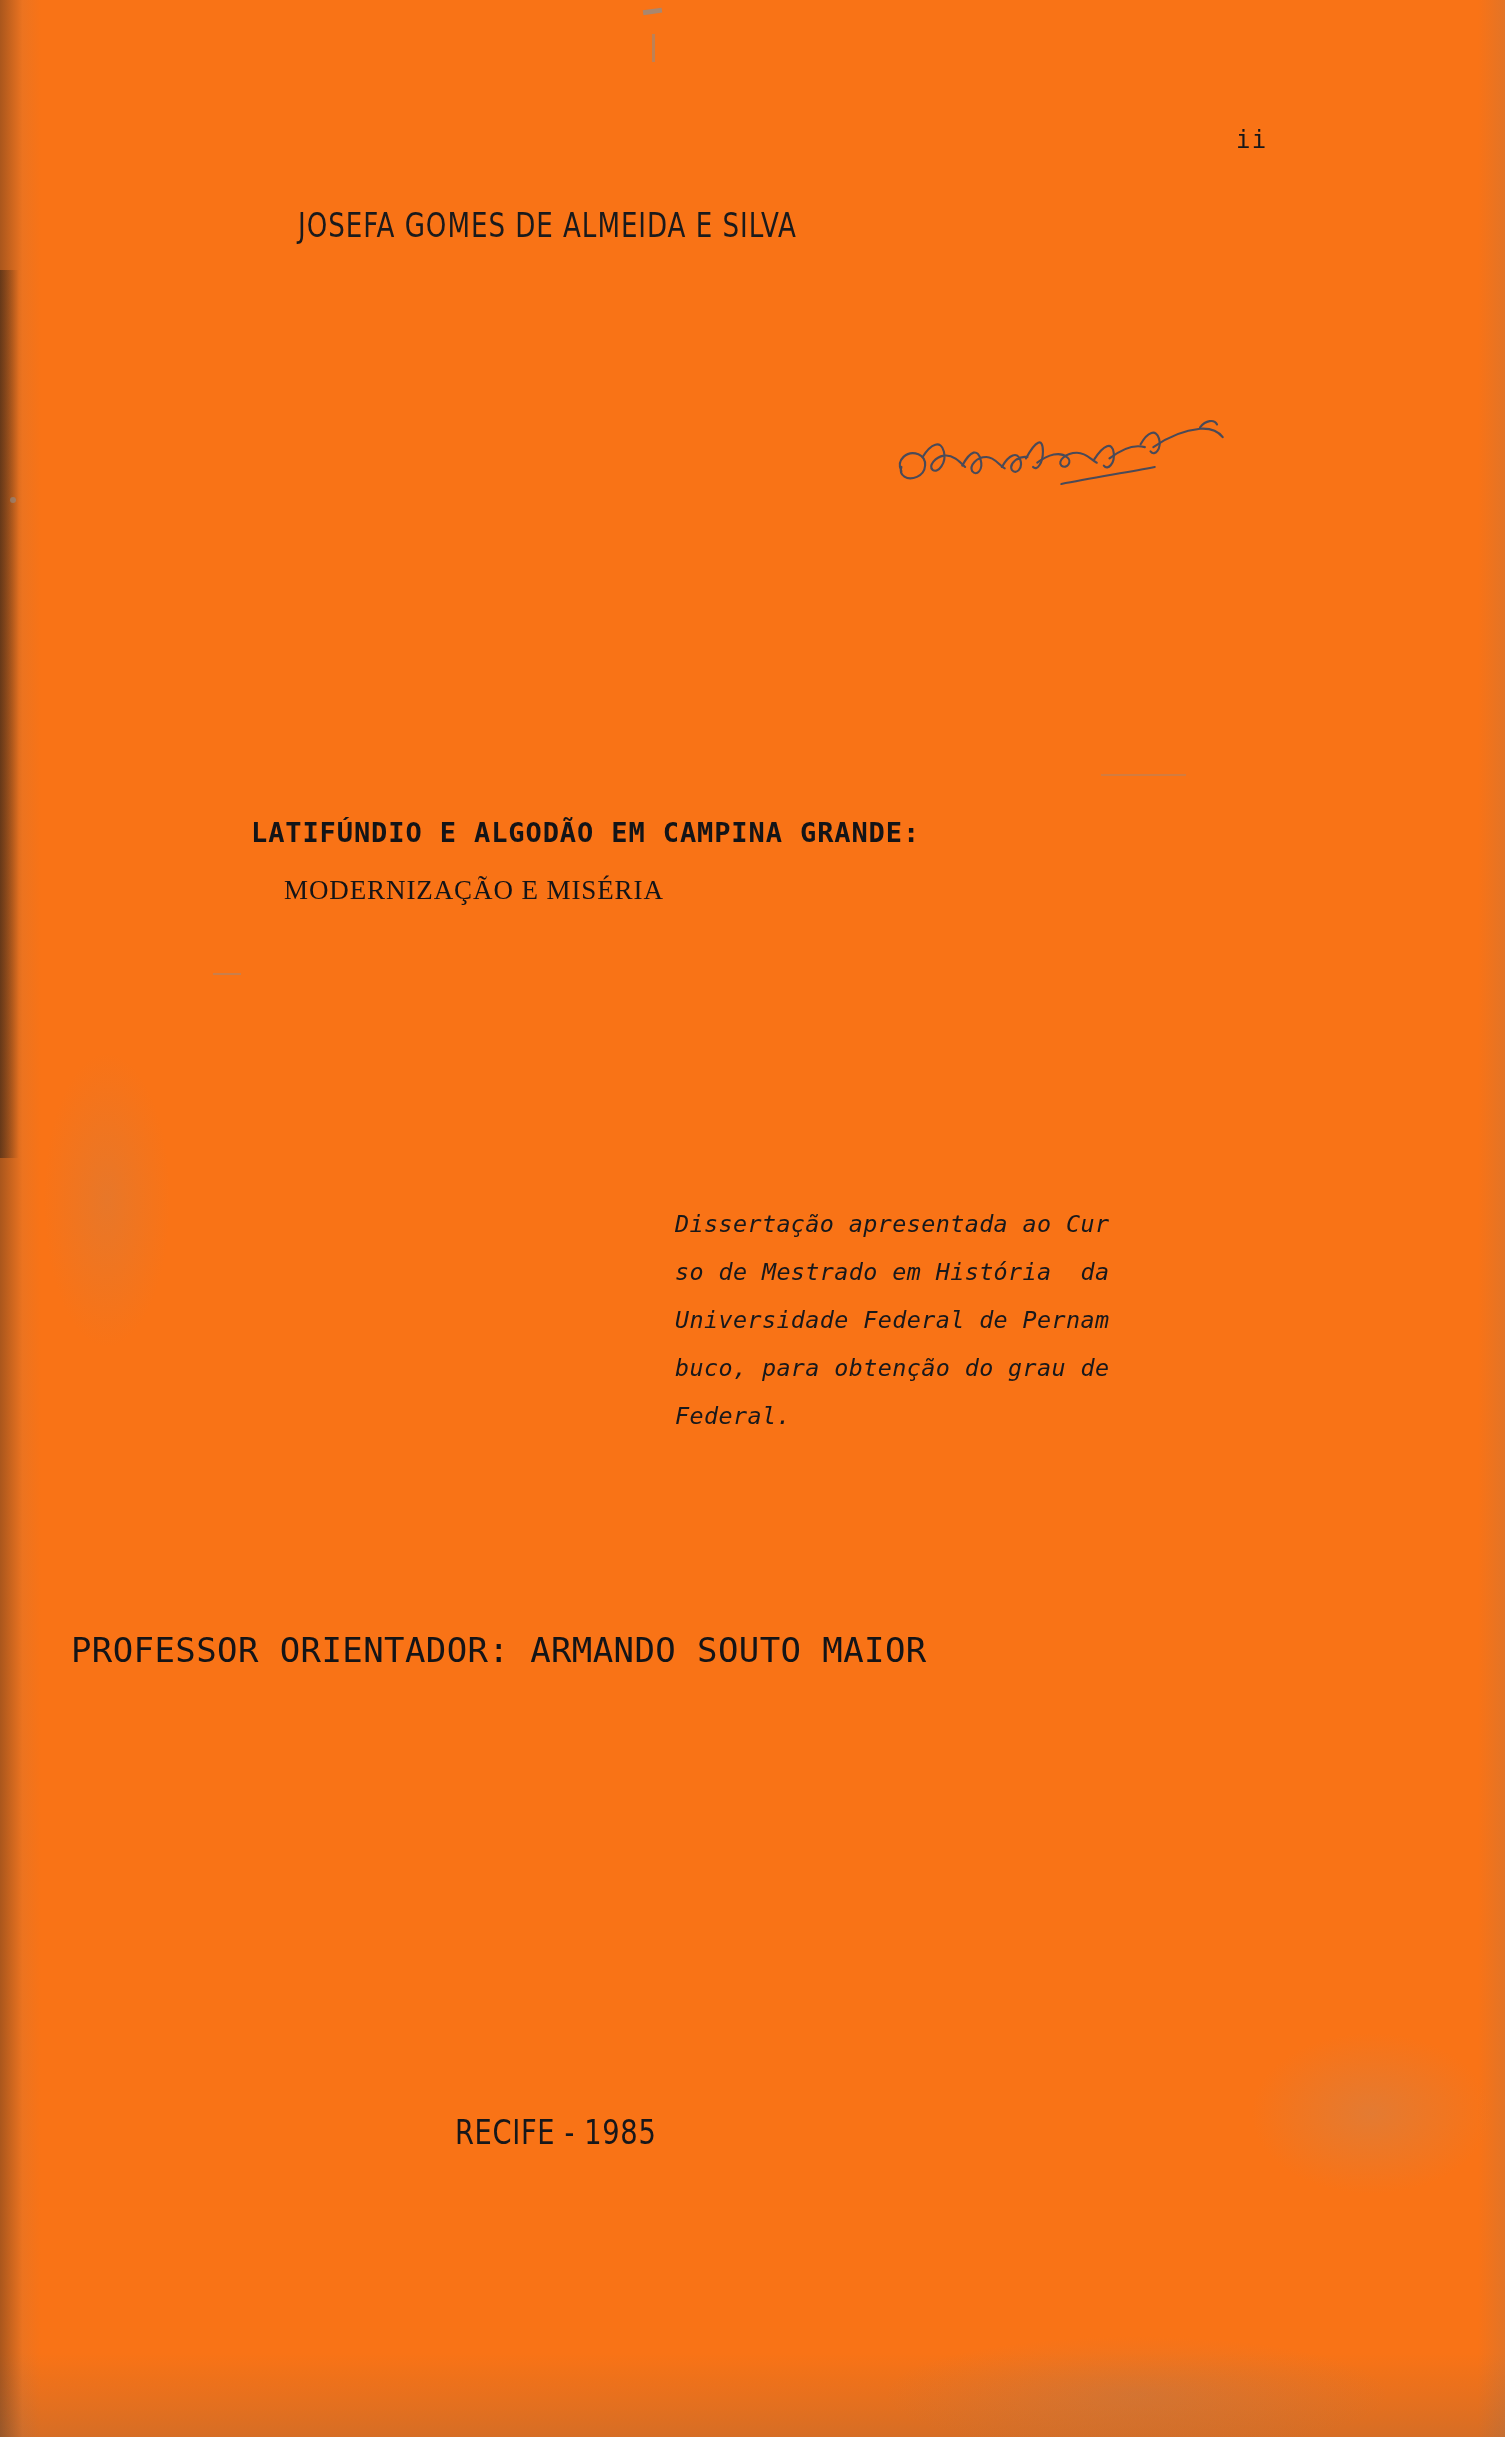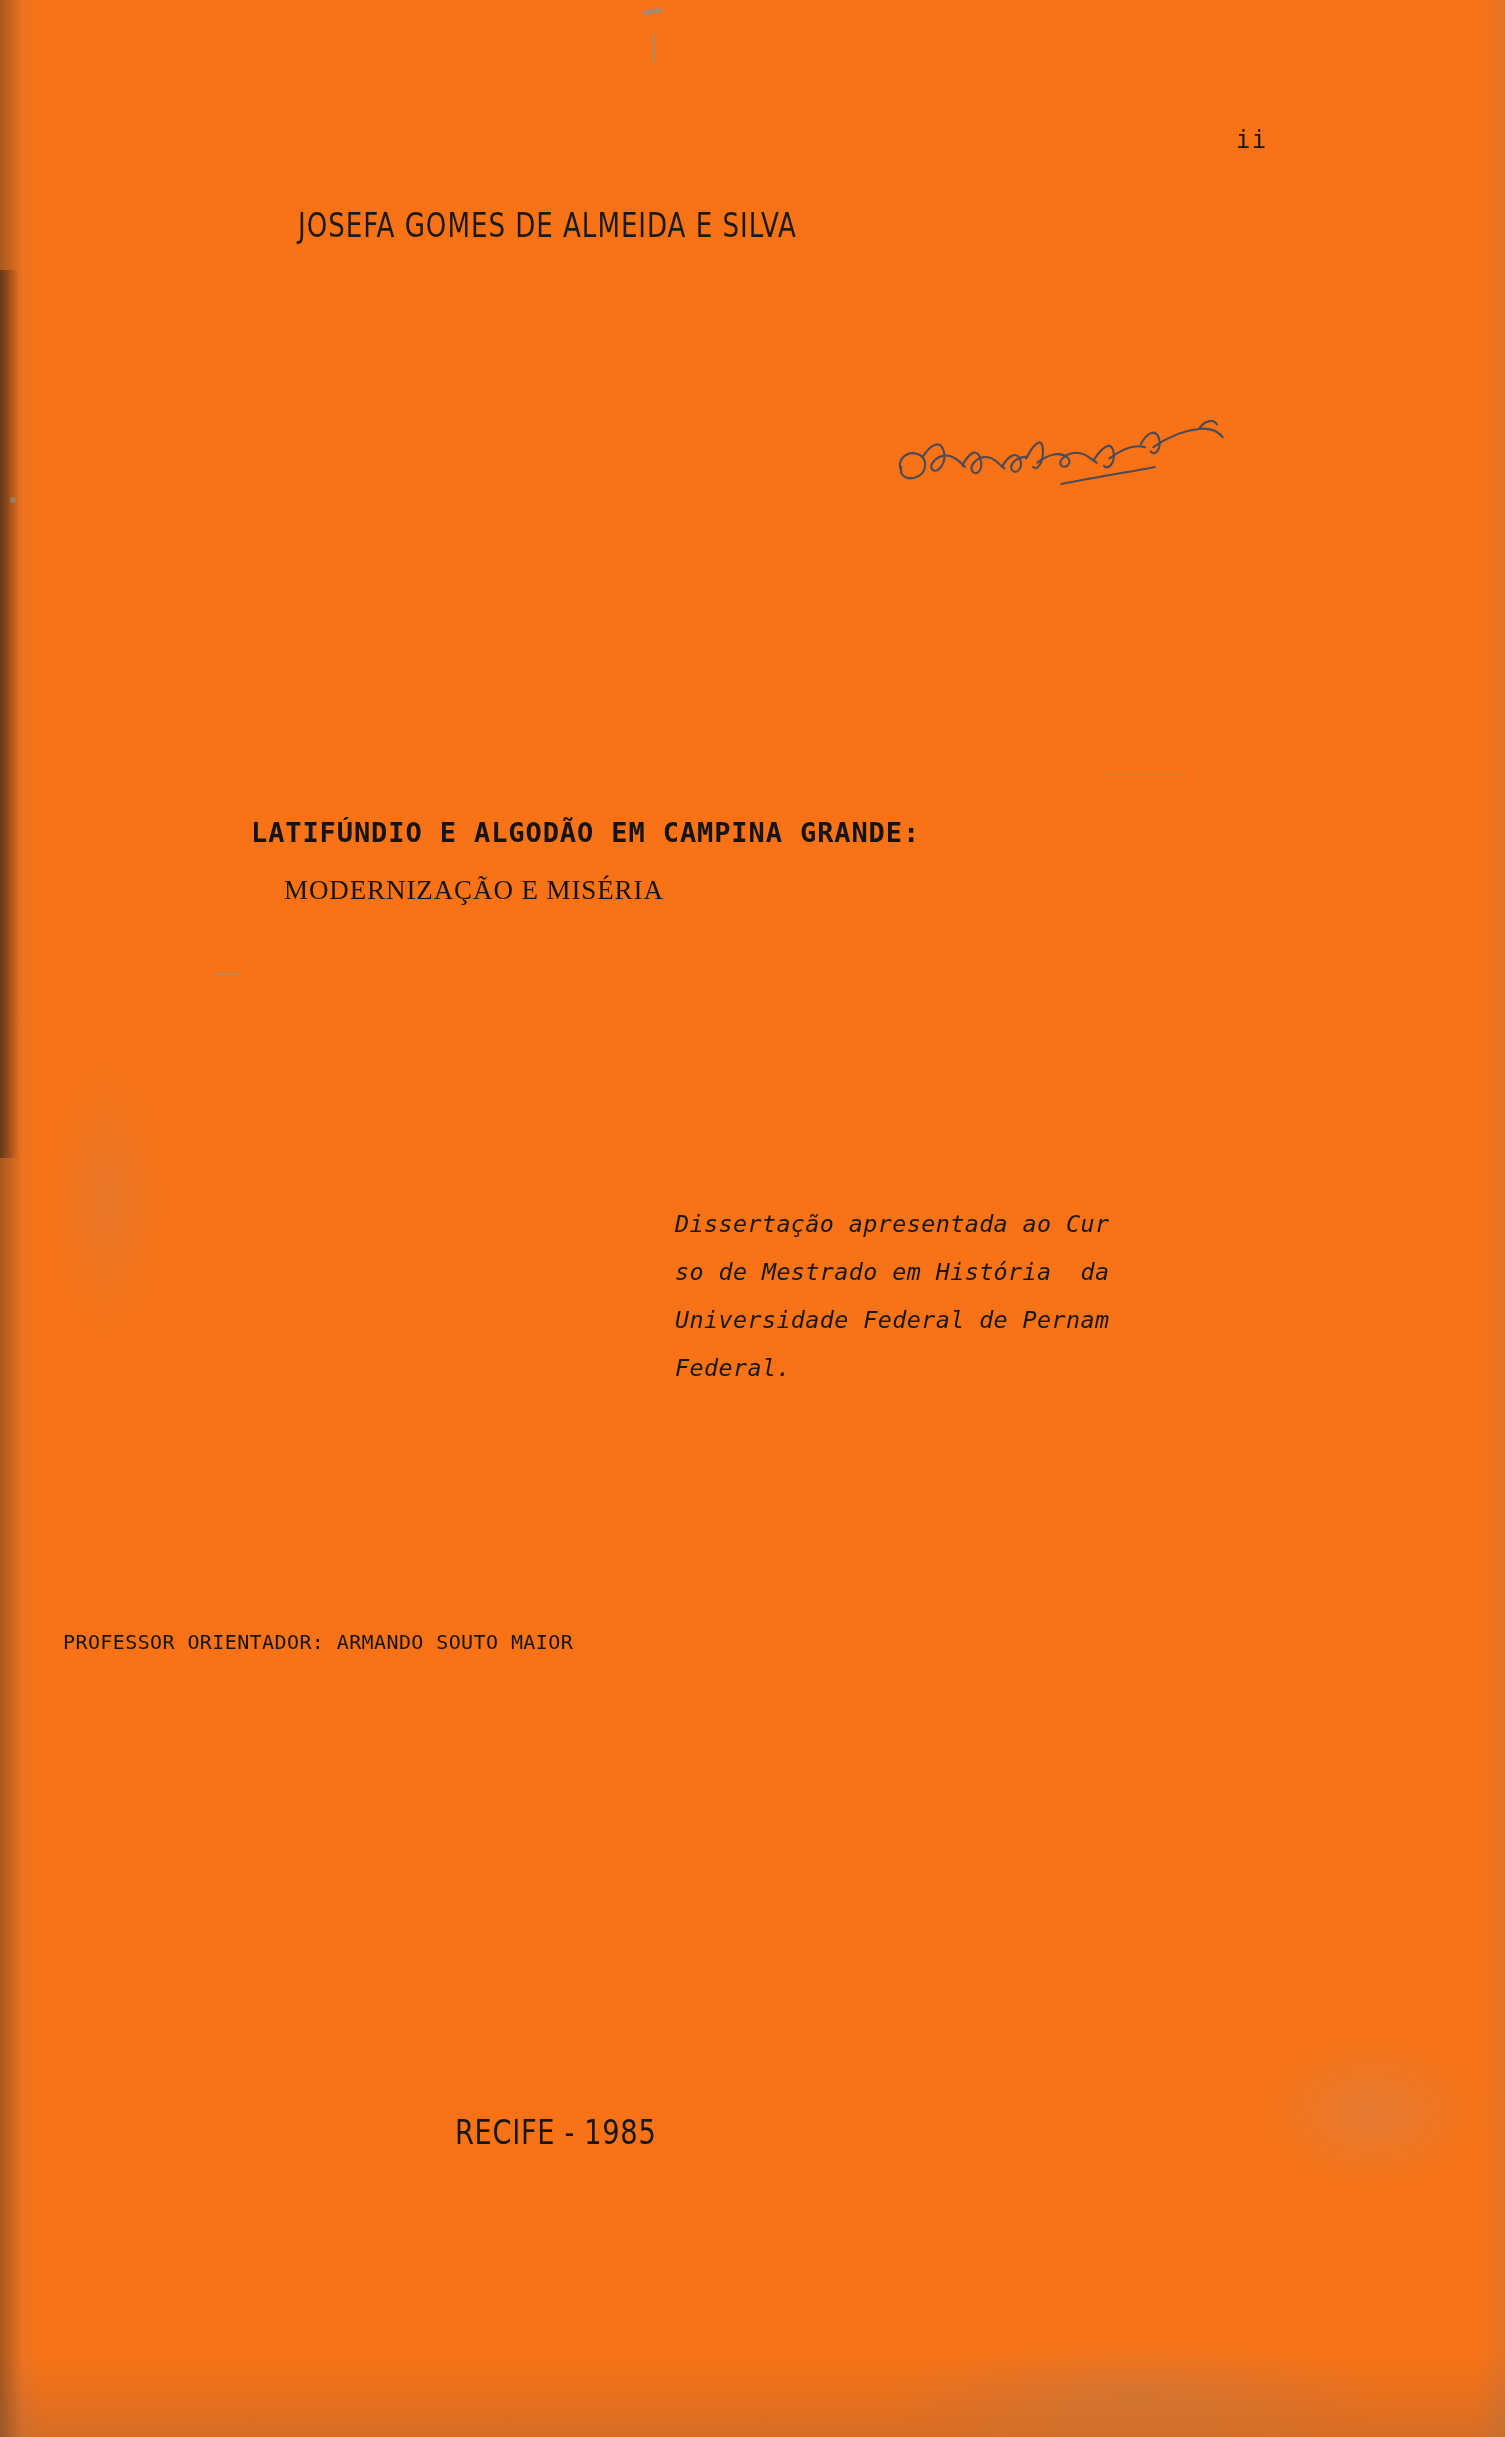--- a/index.html
+++ b/index.html
@@ -145,24 +145,24 @@
     font-style: italic;
     font-size: 23.4px;
     line-height: 48px;
     color: #18181b;
     letter-spacing: 0.4px;
   }
   .abstract-note .ln { display: block; white-space: pre; }
 
   .advisor {
     position: absolute;
-    left: 63px;
+    left: 71px;
     top: 1630px;
     font-family: "DejaVu Sans Mono", monospace;
-    font-size: 20px;
+    font-size: 34px;
     letter-spacing: 0.4px;
     color: #141417;
     white-space: nowrap;
   }
 
   .place-year {
     position: absolute;
     left: 455px;
     top: 2113px;
     font-family: "DejaVu Sans Condensed", "DejaVu Sans", sans-serif;
@@ -217,20 +217,21 @@
 
   <div class="title-block">
     <div class="title-line1">LATIFÚNDIO E ALGODÃO EM CAMPINA GRANDE:</div>
     <div class="title-line2">MODERNIZAÇÃO E MISÉRIA</div>
   </div>
 
   <div class="abstract-note">
     <span class="ln"><span>Dissertação apresentada ao Cur</span></span>
     <span class="ln">so de Mestrado em História  da</span>
     <span class="ln"><span>Universidade Federal de Pernam</span></span>
+    <span class="ln">buco, para obtenção do grau de</span>
     <span class="ln">Federal.</span>
   </div>
 
   <div class="advisor">PROFESSOR ORIENTADOR: ARMANDO SOUTO MAIOR</div>
 
   <div class="place-year">RECIFE - 1985</div>
 
 </div>
 
 

